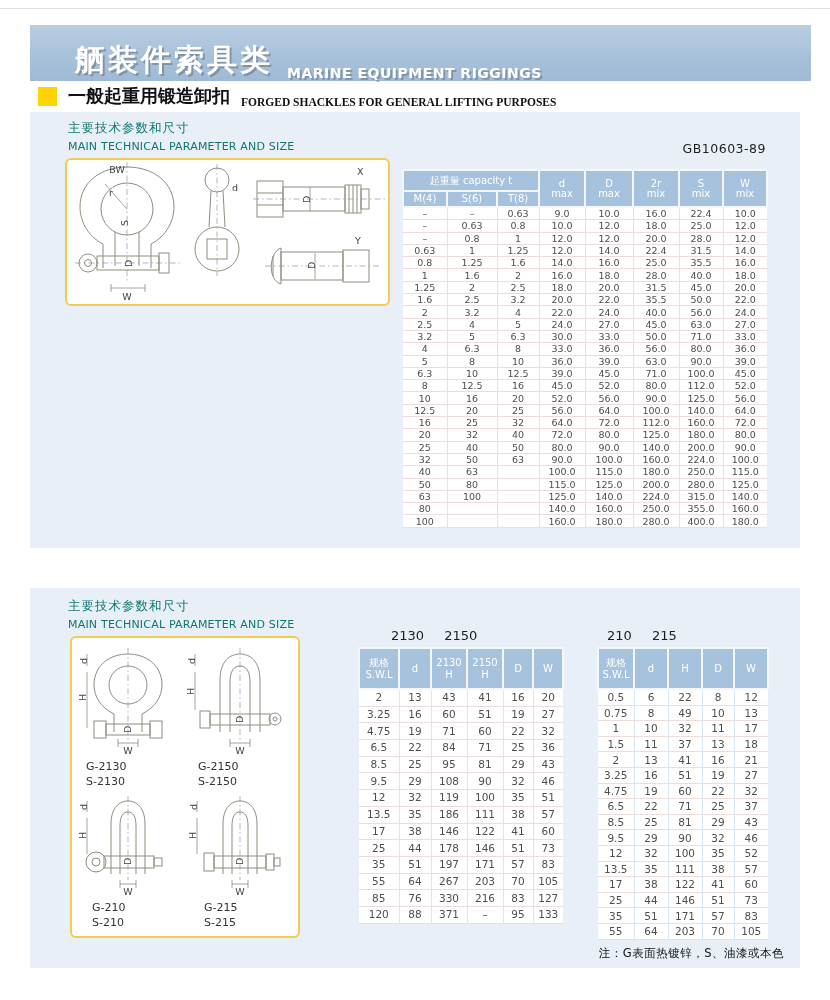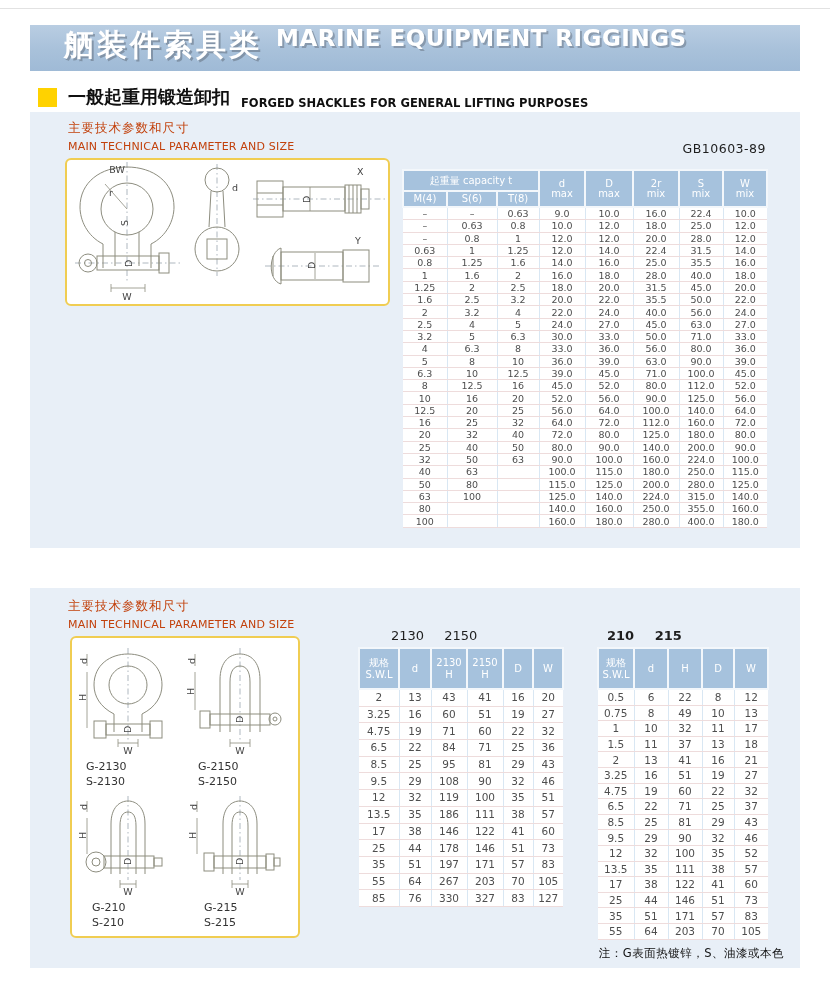--- a/index.html
+++ b/index.html
@@ -1,40 +1,40 @@
 <!DOCTYPE html>
 <html><head>
 <meta charset="utf-8">
 <style>
   html,body{margin:0;padding:0;background:#fff;}
   .page{position:relative;width:830px;height:1000px;background:#fff;overflow:hidden;
         font-family:"DejaVu Sans","Liberation Sans",sans-serif;color:#222;}
   .top-hairline{position:absolute;left:0;top:8px;width:830px;height:1px;background:#e2e2e2;}
 
   
-  .band{position:absolute;left:30px;top:25px;width:770px;height:46px;
+  .band{position:absolute;left:30px;top:25px;width:770px;height:56px;
         background:linear-gradient(180deg,#b9cde2 0%,#a8c1da 55%,#9fbad6 100%);
-        display:flex;align-items:flex-start;}
+        display:flex;align-items:flex-end;padding-left:11px;}
   .band .zh{margin-left:34px;font-size:30px;font-weight:bold;color:#fff;letter-spacing:3px;
             text-shadow:2px 2px 0 rgba(105,118,135,.6);white-space:nowrap;}
-  .band .en{margin-left:14px;font-size:23px;font-weight:bold;color:#fff;letter-spacing:.5px;
+  .band .en{margin-left:14px;font-size:14px;font-weight:bold;color:#fff;letter-spacing:.5px;
             text-shadow:2px 2px 0 rgba(105,118,135,.55);white-space:nowrap;}
 
   
   .sec{position:absolute;left:38px;display:flex;align-items:center;gap:11px;white-space:nowrap;}
   .sec .sq{width:19px;height:19px;background:#ffd200;flex:0 0 auto;}
   .sec .zh{font-size:18px;font-weight:bold;color:#101010;}
-  .sec .en{font-size:11.5px;font-weight:bold;color:#101010;margin-top:12px;}
+  .sec .en{font-size:11.5px;font-weight:bold;color:#101010;margin-top:12px;font-family:Liberation Serif, serif;}
   #sec1{top:84px;} #sec2{top:590px;}
 
   
   .panel{position:absolute;left:30px;width:770px;background:#e8eff7;}
   #panel1{top:112px;height:436px;}
   #panel2{top:588px;height:380px;}
-  .param{position:absolute;left:38px;color:#c2410c;}
+  .param{position:absolute;left:38px;color:#0f766e;}
   .param .zh{font-size:12.5px;letter-spacing:1px;}
   .param .en{font-size:11px;margin-top:3px;letter-spacing:.2px;}
   #panel1 .param{top:8px;} #panel2 .param{top:10px;}
   .gb{position:absolute;top:29px;right:34px;font-size:12.5px;color:#1e1e1e;letter-spacing:.5px;}
 
   
   .dbox{position:absolute;background:#fff;border:2px solid #f0cd52;border-radius:6px;box-sizing:border-box;}
   #dbox1{left:35px;top:46px;width:325px;height:148px;}
   #dbox2{left:40px;top:48px;width:230px;height:302px;}
   .dbox svg{display:block;}
@@ -55,21 +55,21 @@
   .t1 th{font-size:10px;line-height:10px;padding:2px 0;}
   .t1 thead tr:first-child th{height:15px;}
   .t1 td{font-size:9.5px;height:11.3px;line-height:11px;}
   .t2{position:absolute;left:328px;top:59px;width:204px;}
   .t3{position:absolute;left:567px;top:59px;width:170px;}
   .t2 th,.t3 th{font-size:10px;line-height:12px;height:39px;padding:0;}
   .t2 td{font-size:10.5px;height:15.7px;line-height:15px;}
   .t3 td{font-size:10.5px;height:14.6px;line-height:14px;}
 
   .cap{position:absolute;top:40px;font-size:13px;color:#1e1e1e;}
-  #capA{left:337px;margin-left:24px;} #capB{left:577px;font-weight:bold;}
+  #capA{left:337px;margin-left:24px;} #capB{left:577px;}
   .cap span+span{margin-left:16px;}
 
   .note{position:absolute;right:16px;bottom:7px;font-size:11.5px;color:#111;letter-spacing:.5px;}
 </style>
 </head>
 <body>
 
 <div class="page">
   <div class="top-hairline"></div>
 
@@ -649,23 +649,31 @@
             <td>64</td>
             <td>267</td>
             <td>203</td>
             <td>70</td>
             <td>105</td>
           </tr>
           <tr>
             <td>85</td>
             <td>76</td>
             <td>330</td>
-            <td>327</td>
+            <td>216</td>
             <td>83</td>
             <td>127</td>
+          </tr>
+          <tr>
+            <td>120</td>
+            <td>88</td>
+            <td>371</td>
+            <td>–</td>
+            <td>95</td>
+            <td>133</td>
           </tr>
         </tbody>
     </table>
 
     <table class="t3">
       <colgroup>
         <col style="width:36px">
           <col style="width:34px">
           <col style="width:34px">
         <col style="width:32px">

